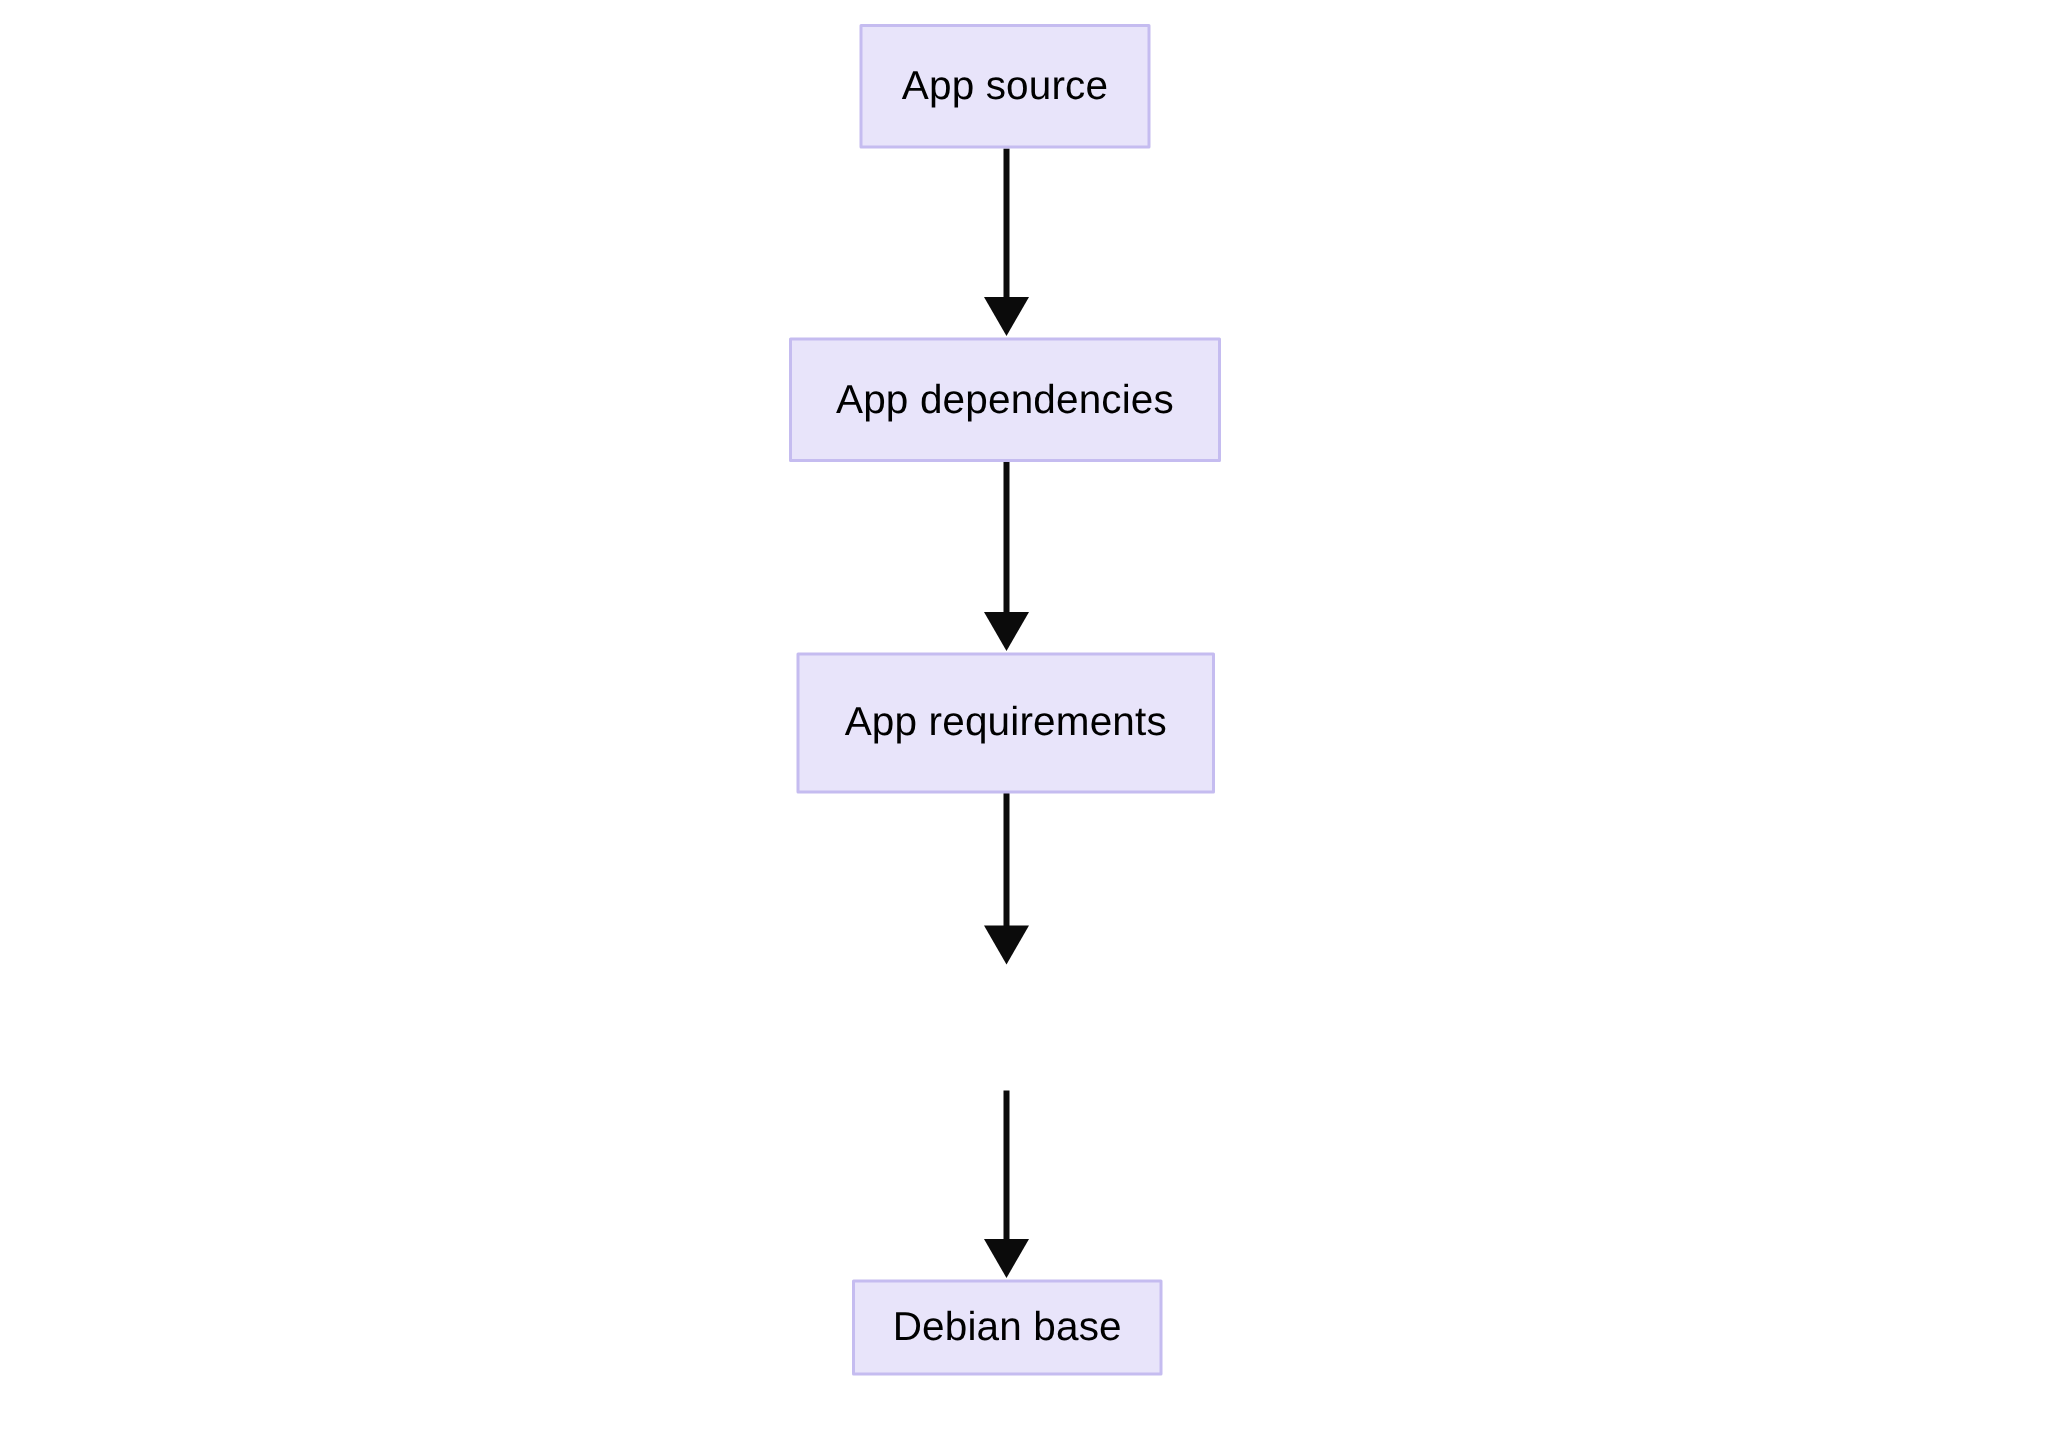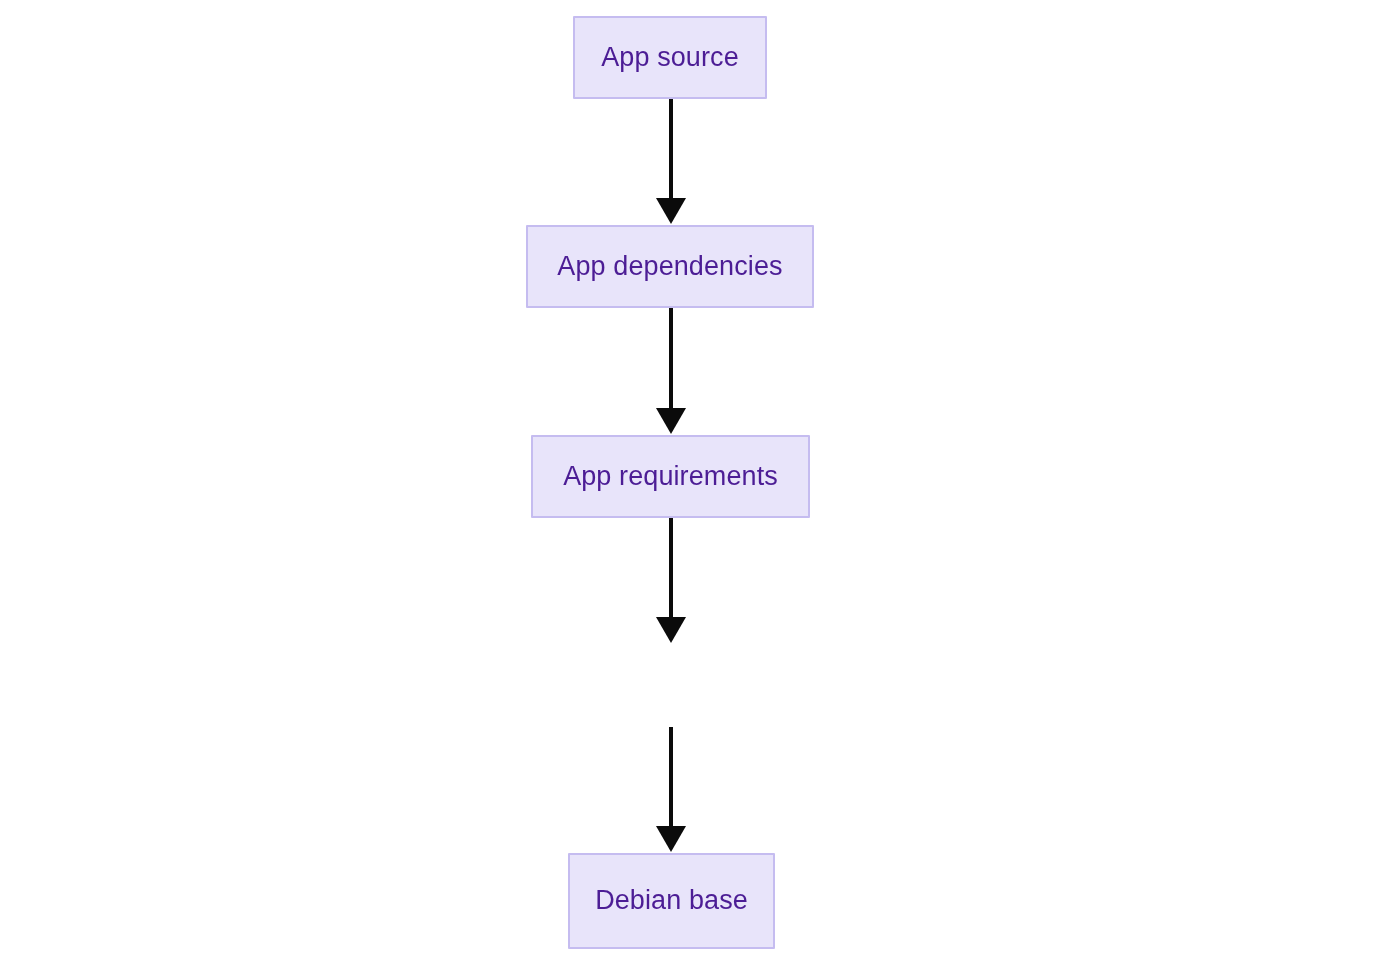--- a/index.html
+++ b/index.html
@@ -27,21 +27,21 @@
     border: 2px solid #c5bcf0;
     border-radius: 1px;
     display: flex;
     align-items: center;
     justify-content: center;
   }
   .flow-node-label {
     font-family: "Liberation Sans", "DejaVu Sans", sans-serif;
     font-size: 27px;
     line-height: 1.1;
-    color: #4c1d95;
+    color: #000000;
     white-space: nowrap;
     letter-spacing: 0.1px;
   }
   .flow-edge {
     position: absolute;
     overflow: visible;
   }
   .edge-line {
     stroke: #0b0b0b;
     stroke-width: 4;
@@ -77,22 +77,22 @@
   </svg>
 
   <div class="flow-node" style="left:573px; top:16px; width:194px; height:83px;">
     <span class="flow-node-label">App source</span>
   </div>
 
   <div class="flow-node" style="left:526px; top:225px; width:288px; height:83px;justify-content:center;">
     <span class="flow-node-label">App dependencies</span>
   </div>
 
-  <div class="flow-node" style="left:531px; top:435px; width:279px; height:83px;">
+  <div class="flow-node" style="left:531px; top:435px; width:279px; height:94px;">
     <span class="flow-node-label">App requirements</span>
   </div>
 
 
-  <div class="flow-node" style="left:568px; top:853px; width:207px; height:96px;">
+  <div class="flow-node" style="left:568px; top:853px; width:207px; height:64px;">
     <span class="flow-node-label">Debian base</span>
   </div>
 
 </div>
 
 </body></html>

